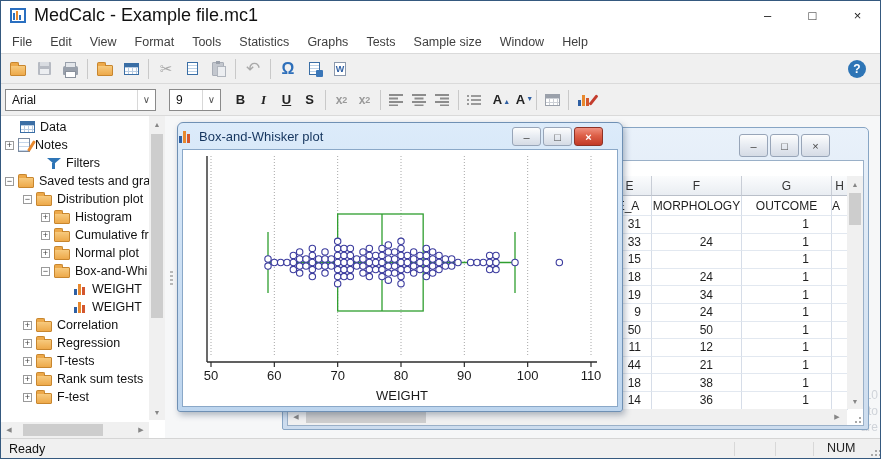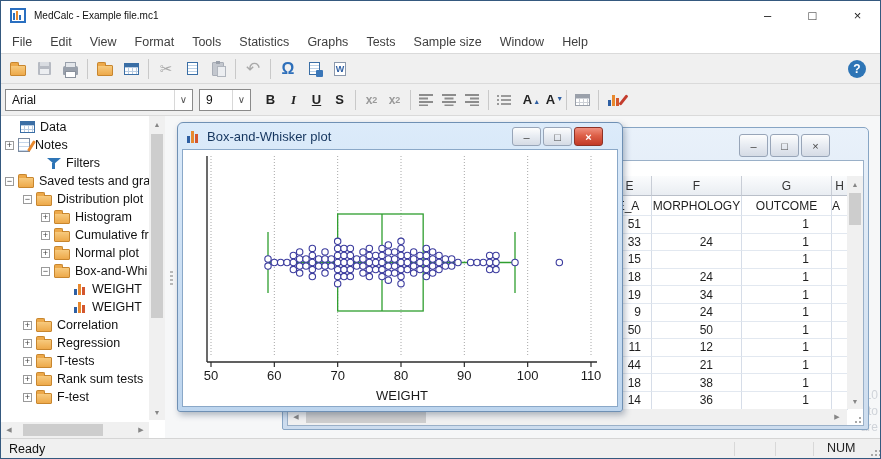--- a/index.html
+++ b/index.html
@@ -4,21 +4,21 @@
 <style>
   html,body{margin:0;padding:0;background:#e8e8e8}
   *{box-sizing:border-box}
   .app{position:relative;width:881px;height:459px;background:#fff;border:1px solid #35597f;
        font-family:"Liberation Sans",sans-serif;font-size:12.5px;color:#111;overflow:hidden}
 
   
   .titlebar{height:29px;display:flex;align-items:center;background:#fff}
   .app-icon{width:16px;height:15px;margin:0 8px 0 9px;border:2px solid #2a6fc0;position:relative;background:#fff}
   .app-icon i{position:absolute;bottom:1px;width:2px}
-  .app-title{font-size:10px;color:#111}
+  .app-title{font-size:18px;color:#111}
   .caption-controls{margin-left:auto;display:flex;height:29px}
   .cap-btn{width:45px;height:29px;display:flex;align-items:center;justify-content:center;
            font-size:13px;color:#222}
   
   .menubar{height:23px;display:flex;align-items:center;background:#fff;padding-left:2px}
   .menu-item{padding:2px 9px;color:#404040}
   
   .toolbar{display:flex;align-items:center;background:#f0f0f0;border-top:1px solid #dadada}
   .tb1{height:30px;padding-left:4px}
   .tb2{height:32px;padding-left:4px}
@@ -60,21 +60,21 @@
     background-size:3px 6px,3px 11px,3px 8px;background-position:0 100%,4px 100%,8px 100%;background-repeat:no-repeat}
   .ic-note{width:12px;height:14px;background:#fff;border:1px solid #7a8aa0;background-image:repeating-linear-gradient(#fff 0 3px,#c5d6ea 3px 4px)}
   .ic-note::after{content:"";position:absolute;right:-4px;top:1px;width:3px;height:12px;background:#e8892e;transform:rotate(32deg);border-radius:1px}
   .ic-layers{width:14px;height:11px;background:repeating-linear-gradient(#3a85c6 0 3px,#fff 3px 4px);transform:skewX(-25deg);border-radius:1px}
   .ic-funnel{width:14px;height:13px}
   .ic-funnel::before{content:"";position:absolute;left:0;top:1px;border-left:7px solid transparent;border-right:7px solid transparent;border-top:6px solid #2e75b6}
   .ic-funnel::after{content:"";position:absolute;left:5px;top:6px;width:3px;height:6px;background:#2e75b6}
   .pencil{position:absolute;right:-4px;top:0;width:3px;height:12px;background:#c43d2e;transform:rotate(38deg);border-radius:1px}
   
   .combo{height:22px;background:#fff;border:1px solid #8a8a8a;display:flex;align-items:center;padding-left:6px;font-size:12px;color:#111}
-  .combo-font{width:188px;margin-right:6px}
+  .combo-font{width:151px;margin-right:13px}
   .combo-size{width:52px;margin-right:8px}
   .combo .chev{margin-left:auto;width:18px;align-self:stretch;display:flex;align-items:center;justify-content:center;
     color:#555;font-size:10px;border-left:1px solid #d8d8d8}
   .fmt-btn{width:23px;height:22px;display:flex;align-items:center;justify-content:center;font-size:13px;color:#222}
   .fmt-b{font-weight:bold}
   .fmt-i{font-style:italic;font-family:"Liberation Serif",serif;font-weight:bold}
   .fmt-u{text-decoration:underline;font-weight:bold}
   .fmt-s{font-weight:bold}
   .subsup{color:#9a9a9a;font-weight:bold;font-size:12px}
   .subsup sub,.subsup sup{font-size:9px}
@@ -121,21 +121,21 @@
   .pr10{padding-right:10px}.pr12{padding-right:28px}.pr22{padding-right:22px}
   .sheet-vsb{position:absolute;right:0;top:15px;width:16px;bottom:16px;background:#f0f0f0}
   .sheet-hsb{position:absolute;left:0;bottom:0;height:16px;right:16px;background:#f0f0f0}
   .sheet-grip{position:absolute;right:2px;bottom:2px;width:10px;height:10px}
   .gripdots{width:2px;height:2px;background:#a8a8a8;position:absolute;right:0;bottom:0;
     box-shadow:-4px 4px 0 #a8a8a8,4px -4px 0 #a8a8a8,0 0 0 #a8a8a8,-4px 0 0 #a8a8a8,0 4px 0 #a8a8a8,0 -4px 0 #a8a8a8,4px 0 0 #a8a8a8}
   
   .plot-window{position:absolute;left:176px;top:6px;width:446px;height:290px;z-index:5;
     background:linear-gradient(#dcebfa,#bdd5ee);border:1px solid #6f90b4;border-radius:6px 6px 3px 3px;
     padding:26px 4px 4px 4px;box-shadow:2px 3px 6px rgba(40,60,90,.35)}
-  .plot-titlebar{position:absolute;left:1px;top:1px;right:1px;height:25px;display:flex;align-items:center;padding-left:8px}
+  .plot-titlebar{position:absolute;left:1px;top:1px;right:1px;height:25px;display:flex;align-items:center;padding-left:0}
   .plot-title{margin-left:6px;color:#15355e;font-size:13px}
   .plot-caption-btns{position:absolute;right:18px;top:3px;display:flex;gap:2px}
   .win7-btn.small{width:29px;height:19px}
   .win7-btn.close{background:linear-gradient(#f0907f,#dd5f47 45%,#c23a28);border-color:#8e3226;color:#fff;font-weight:bold}
   .plot-body{position:relative;width:436px;height:258px;background:#fff;border:1px solid #8aa8c8}
   
   .statusbar{position:relative;height:21px;background:#f0f0f0;border-top:1px solid #d5d5d5;
     display:flex;align-items:center}
   .status-left{padding-left:8px;color:#111}
   .st-sep{position:absolute;top:3px;bottom:3px;width:1px;background:#d8d8d8}
@@ -440,21 +440,21 @@
             </div>
             <div class="srow fields">
               <div class="scell c0"></div>
               <div class="scell c1">DE_A</div>
               <div class="scell c2" style="justify-content: center;">MORPHOLOGY</div>
               <div class="scell c3" style="justify-content: center;">OUTCOME</div>
               <div class="scell c4">A</div>
             </div>
             <div class="srow data">
               <div class="scell c0"></div>
-              <div class="scell c1 al-r pr10">51</div>
+              <div class="scell c1 al-r pr10">31</div>
               <div class="scell c2 al-r pr12"></div>
               <div class="scell c3 al-r pr22">1</div>
               <div class="scell c4"></div>
             </div>
             <div class="srow data">
               <div class="scell c0"></div>
               <div class="scell c1 al-r pr10">33</div>
               <div class="scell c2 al-r pr12">24</div>
               <div class="scell c3 al-r pr22">1</div>
               <div class="scell c4"></div>

